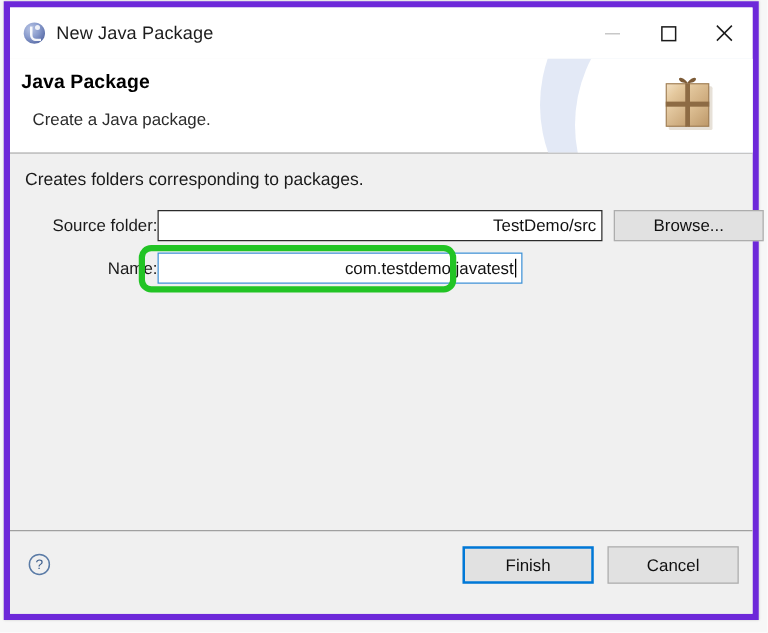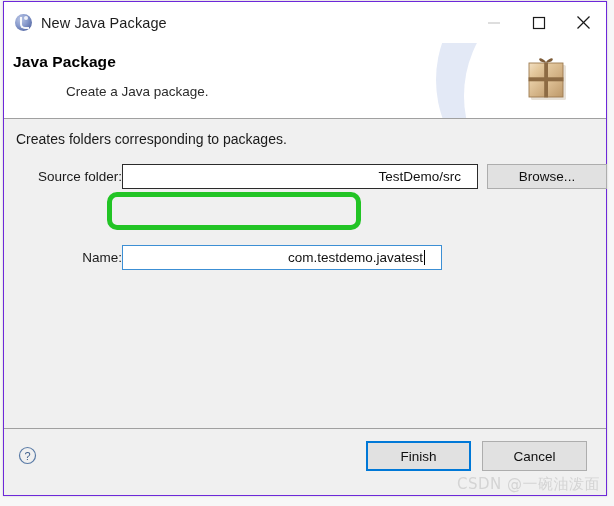--- a/index.html
+++ b/index.html
@@ -26,21 +26,21 @@
   }
 
   
   #dialog {
     position: absolute;
     left: 3px;
     top: 1px;
     width: 604px;
     height: 495px;
     background: #f0f0f0;
-    border: 1px solid #6d28d9;
+    border: 5px solid #6d28d9;
     box-sizing: border-box;
     box-shadow: 0 0 2px rgba(0,0,0,0.18);
     display: flex;
     flex-direction: column;
   }
 
   
   .titlebar {
     height: 41px;
     background: #ffffff;
@@ -134,21 +134,20 @@
     font-weight: bold;
     color: #000000;
     letter-spacing: .1px;
   }
   .hdr-sub {
     position: absolute;
     left: 18px;
     top: 41px;
     font-size: 13.5px;
     color: #2b2b2b;
-    margin-left: 44px;
   }
   .pkg-icon {
     position: absolute;
     left: 516px;
     top: 10px;
     width: 54px;
     height: 54px;
   }
 
   
@@ -166,46 +165,46 @@
   }
   .field-row {
     position: absolute;
     left: 12px;
     height: 25px;
     display: flex;
     align-items: center;
     text-align: right;
   }
   .field-row.src { top: 45px; }
-  .field-row.name { top: 79px; margin-top: 47px; }
+  .field-row.name { top: 79px; }
   .field-label {
     width: 106px;
     font-size: 13.5px;
     color: #1a1a1a;
     flex: none;
   }
   .text-input {
     height: 25px;
     box-sizing: border-box;
     background: #ffffff;
     font-family: "Liberation Sans", sans-serif;
     font-size: 13.5px;
     color: #111111;
-    padding: 0 16px;
+    padding: 0 4px;
     line-height: 23px;
     white-space: nowrap;
     overflow: hidden;
     position: relative;
   }
   .text-input.src-input {
     width: 356px;
     border: 1px solid #2b2b2b;
   }
   .text-input.name-input {
-    width: 320px;
+    width: 292px;
     border: 1px solid #3c8fd4;
   }
   .caret {
     display: inline-block;
     width: 1px;
     height: 15px;
     background: #000000;
     vertical-align: -3px;
     margin-left: 1px;
   }
@@ -384,17 +383,16 @@
 
     <div class="footer">
       <svg class="help-icon" viewBox="0 0 19 19">
         <circle cx="9.5" cy="9.5" r="8" fill="none" stroke="#5a7ba6" stroke-width="1.2"></circle>
         <text x="9.5" y="13.6" text-anchor="middle" font-family="Liberation Sans, sans-serif" font-size="11" fill="#3f5f8c">?</text>
       </svg>
 
       <div class="btn finish">Finish</div>
       <div class="btn cancel">Cancel</div>
 
-      <div class="watermark">CSDN @一碗油泼面</div>
     </div>
 
   </div>
 </div>
 
 </body></html>

